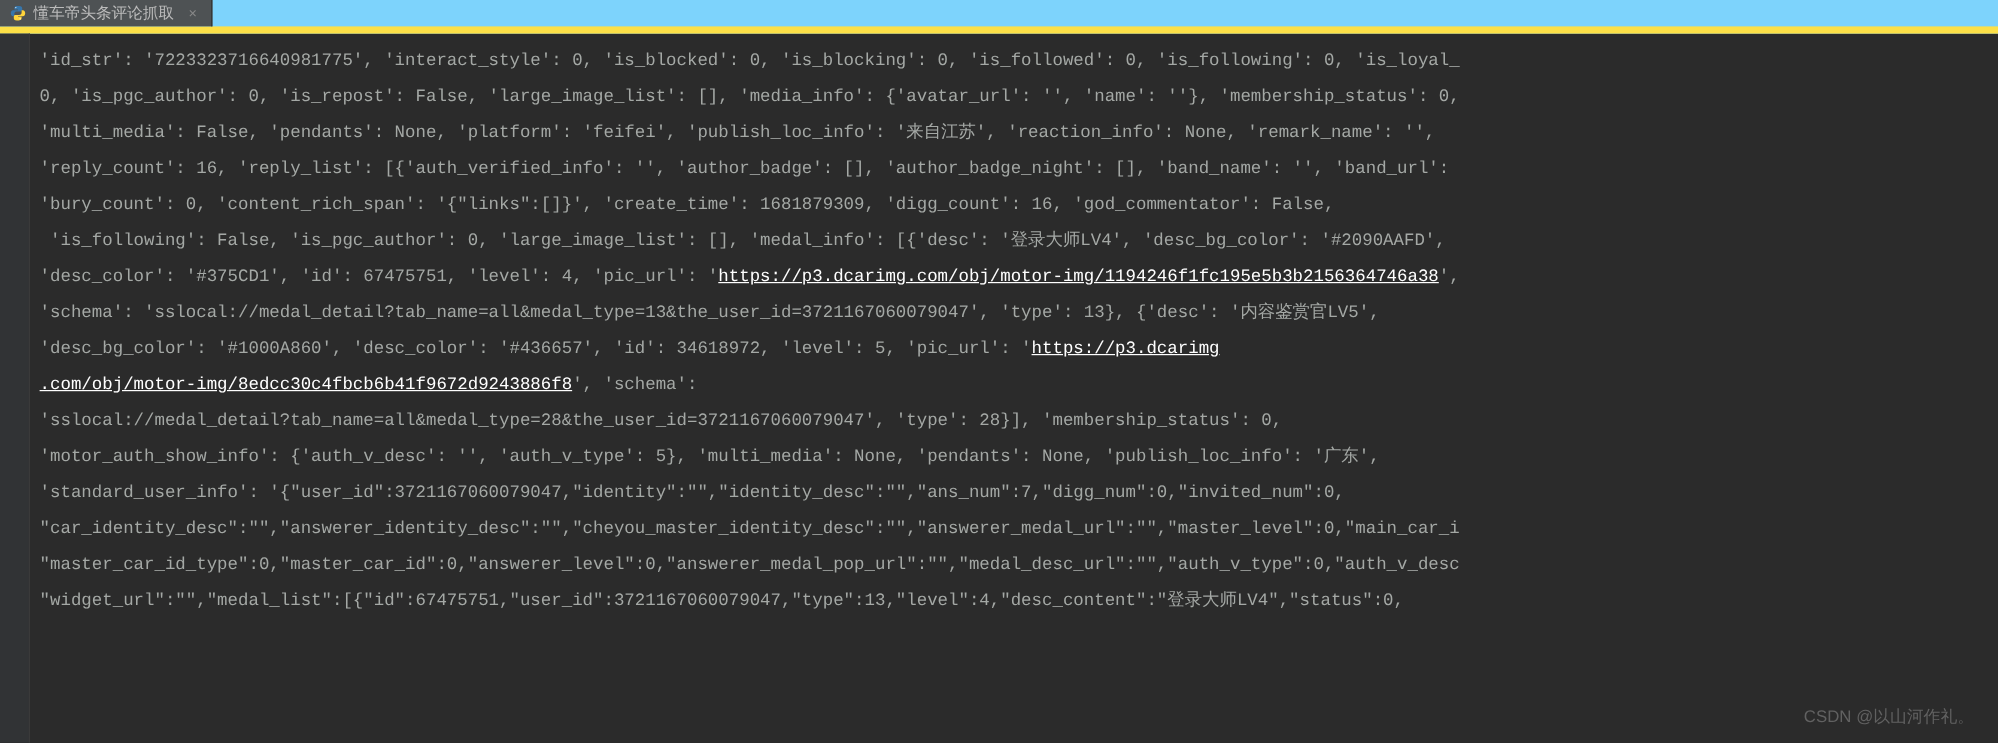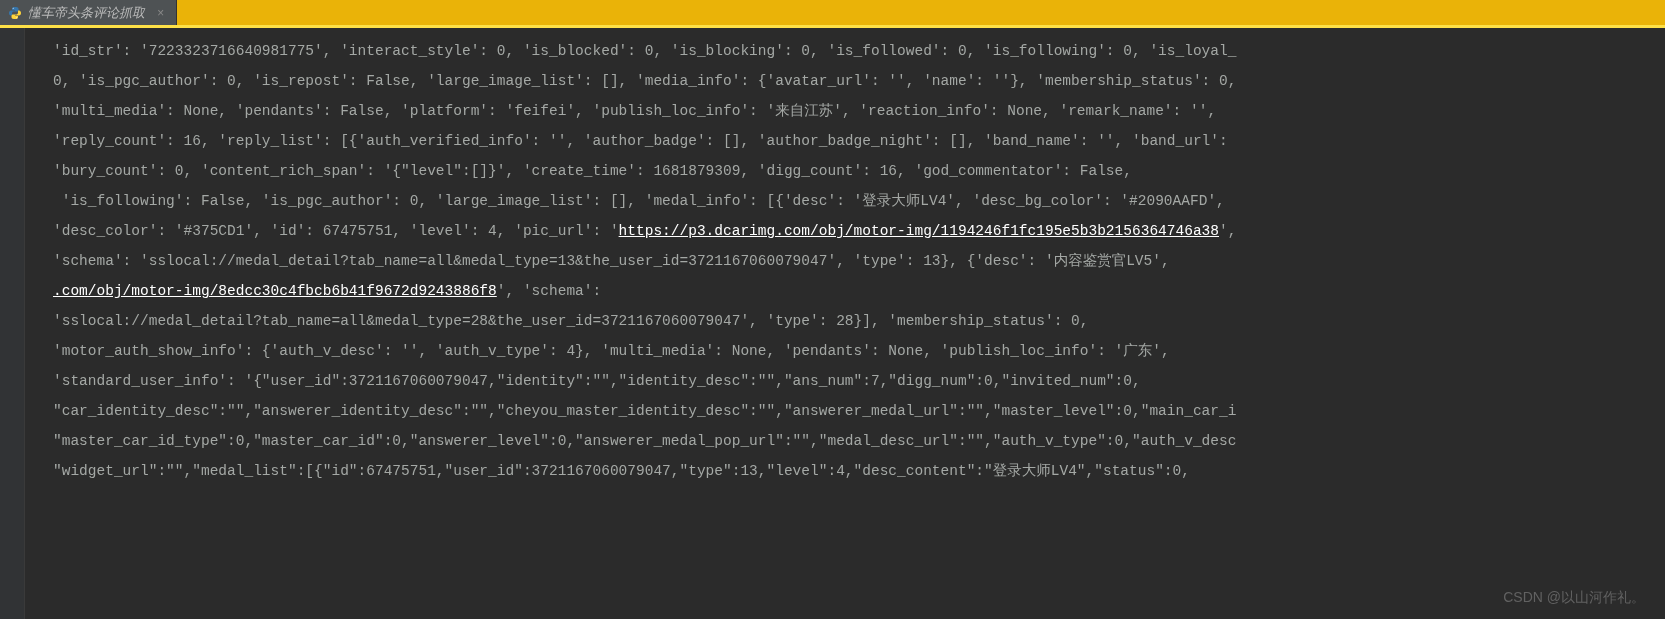--- a/index.html
+++ b/index.html
@@ -10,25 +10,24 @@
     body {
       width: 1665px;
       height: 619px;
       background: #2b2b2b;
       font-family: "Consolas", "Monaco", "Courier New", monospace;
       overflow: hidden;
       color: #a9b7c6;
     }
     .tab-bar {
       height: 28px;
-      background: #eab308;
-      border-bottom: 3px solid #fde047;
+      background: #7dd3fc;
+      border-bottom: 6px solid #fde047;
       display: flex;
       align-items: center;
-      font-style: italic;
     }
     .tab {
       height: 100%;
       padding: 0 12px 0 8px;
       display: flex;
       align-items: center;
       gap: 6px;
       background: #4e5254;
       border-right: 1px solid #323232;
       color: #bbbbbb;
@@ -57,21 +56,20 @@
       width: 25px;
       background: #313335;
       border-right: 1px solid #3a3a3a;
       flex-shrink: 0;
     }
     .code-container {
       flex: 1;
       padding: 8px 0 0 8px;
       overflow: hidden;
       position: relative;
-      margin-left: 20px;
     }
     .code-line {
       font-size: 14.5px;
       line-height: 30px;
       white-space: pre;
       color: #a4a8a5;
     }
     .url-link {
       color: #ffffff;
       text-decoration: underline;
@@ -103,29 +101,30 @@
     <span class="tab-close">×</span>
   </div>
 </div>
 
 <div class="editor-area">
   <div class="gutter"></div>
   <div class="code-container">
     <div id="code-lines">
         <div class="code-line">'id_str': '7223323716640981775', 'interact_style': 0, 'is_blocked': 0, 'is_blocking': 0, 'is_followed': 0, 'is_following': 0, 'is_loyal_</div>
         <div class="code-line">0, 'is_pgc_author': 0, 'is_repost': False, 'large_image_list': [], 'media_info': {'avatar_url': '', 'name': ''}, 'membership_status': 0,</div>
-        <div class="code-line">'multi_media': None, 'pendants': False, 'platform': 'feifei', 'publish_loc_info': '来自江苏', 'reaction_info': None, 'remark_name': '', </div>
+        <div class="code-line">'multi_media': False, 'pendants': None, 'platform': 'feifei', 'publish_loc_info': '来自江苏', 'reaction_info': None, 'remark_name': '', </div>
         <div class="code-line">'reply_count': 16, 'reply_list': [{'auth_verified_info': '', 'author_badge': [], 'author_badge_night': [], 'band_name': '', 'band_url': </div>
-        <div class="code-line">'bury_count': 0, 'content_rich_span': '{"level":[]}', 'create_time': 1681879309, 'digg_count': 16, 'god_commentator': False, </div>
+        <div class="code-line">'bury_count': 0, 'content_rich_span': '{"links":[]}', 'create_time': 1681879309, 'digg_count': 16, 'god_commentator': False, </div>
         <div class="code-line"> 'is_following': False, 'is_pgc_author': 0, 'large_image_list': [], 'medal_info': [{'desc': '登录大师LV4', 'desc_bg_color': '#2090AAFD', </div>
         <div class="code-line">'desc_color': '#375CD1', 'id': 67475751, 'level': 4, 'pic_url': '<span class="url-link">https://p3.dcarimg.com/obj/motor-img/1194246f1fc195e5b3b2156364746a38</span>', </div>
         <div class="code-line">'schema': 'sslocal://medal_detail?tab_name=all&amp;medal_type=13&amp;the_user_id=3721167060079047', 'type': 13}, {'desc': '内容鉴赏官LV5', </div>
+        <div class="code-line">'desc_bg_color': '#1000A860', 'desc_color': '#436657', 'id': 34618972, 'level': 5, 'pic_url': '<span class="url-link">https://p3.dcarimg</span></div>
         <div class="code-line"><span class="url-link">.com/obj/motor-img/8edcc30c4fbcb6b41f9672d9243886f8</span>', 'schema': </div>
         <div class="code-line">'sslocal://medal_detail?tab_name=all&amp;medal_type=28&amp;the_user_id=3721167060079047', 'type': 28}], 'membership_status': 0, </div>
-        <div class="code-line">'motor_auth_show_info': {'auth_v_desc': '', 'auth_v_type': 4}, 'multi_media': None, 'pendants': None, 'publish_loc_info': '广东', </div>
+        <div class="code-line">'motor_auth_show_info': {'auth_v_desc': '', 'auth_v_type': 5}, 'multi_media': None, 'pendants': None, 'publish_loc_info': '广东', </div>
         <div class="code-line">'standard_user_info': '{"user_id":3721167060079047,"identity":"","identity_desc":"","ans_num":7,"digg_num":0,"invited_num":0,</div>
         <div class="code-line">"car_identity_desc":"","answerer_identity_desc":"","cheyou_master_identity_desc":"","answerer_medal_url":"","master_level":0,"main_car_i</div>
         <div class="code-line">"master_car_id_type":0,"master_car_id":0,"answerer_level":0,"answerer_medal_pop_url":"","medal_desc_url":"","auth_v_type":0,"auth_v_desc</div>
         <div class="code-line">"widget_url":"","medal_list":[{"id":67475751,"user_id":3721167060079047,"type":13,"level":4,"desc_content":"登录大师LV4","status":0,</div>
       </div>
     <div class="watermark">CSDN @以山河作礼。</div>
   </div>
 </div>
 
 </body></html>

